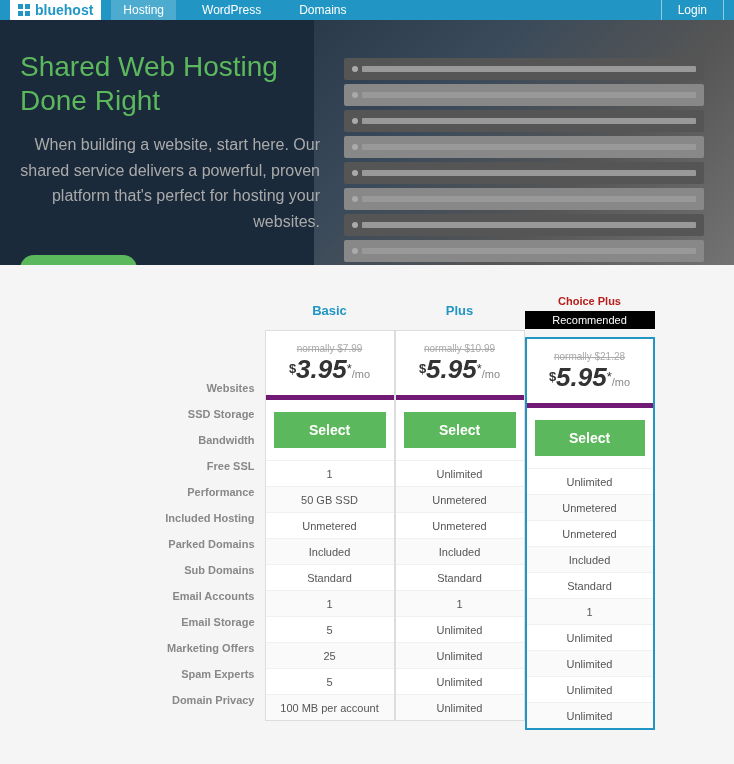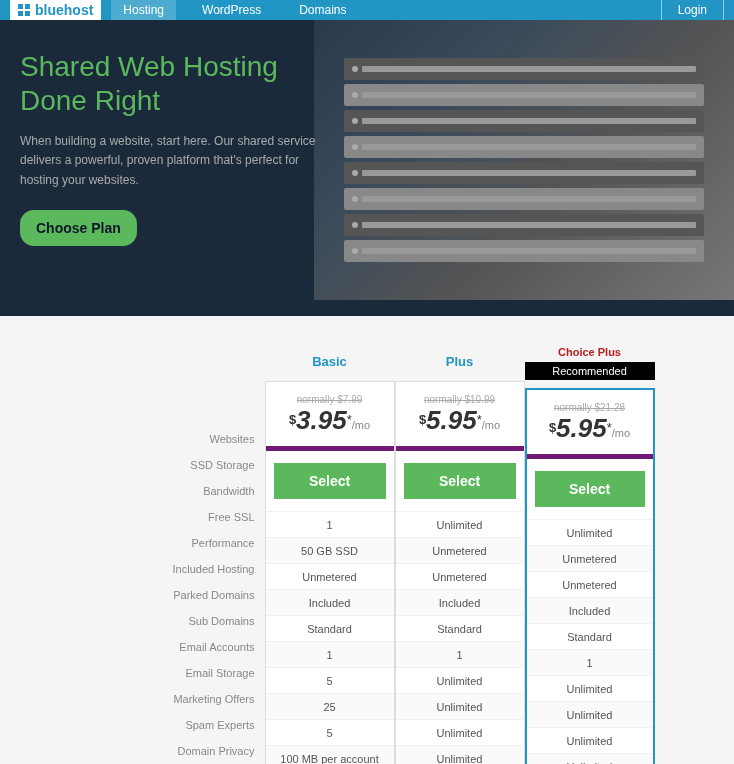--- a/index.html
+++ b/index.html
@@ -58,42 +58,43 @@
       border: 1px solid rgba(255,255,255,0.5);
       font-size: 12px;
       cursor: pointer;
       border-radius: 2px;
     }
 
     
     .hero {
       background: #1a2a3a;
       position: relative;
-      height: 296px;
+      height: 245px;
       overflow: hidden;
     }
     .hero-content {
       position: absolute;
       left: 20px;
       top: 30px;
       z-index: 2;
       max-width: 300px;
     }
     .hero-title {
       color: #5cb85c;
       font-size: 28px;
       font-weight: 300;
       line-height: 1.2;
       margin-bottom: 15px;
     }
     .hero-subtitle {
       color: #aaa;
-      font-size: 12px;
+      font-size: 16px;
       line-height: 1.6;
       margin-bottom: 20px;
+      text-align: right;
     }
     .hero-btn {
       background: #5cb85c;
       color: #0f172a;
       border: none;
       padding: 10px 16px;
       font-size: 14px;
       cursor: pointer;
       border-radius: 14px;
       font-weight: bold;
@@ -154,20 +155,21 @@
       gap: 0;
       margin-top: 10px;
       position: relative;
     }
 
     
     .feature-labels {
       width: 185px;
       padding-top: 80px;
       flex-shrink: 0;
+      font-weight: bold;
     }
     .feature-label {
       height: 26px;
       display: flex;
       align-items: center;
       justify-content: flex-end;
       padding-right: 10px;
       font-size: 11px;
       color: #888;
     }

